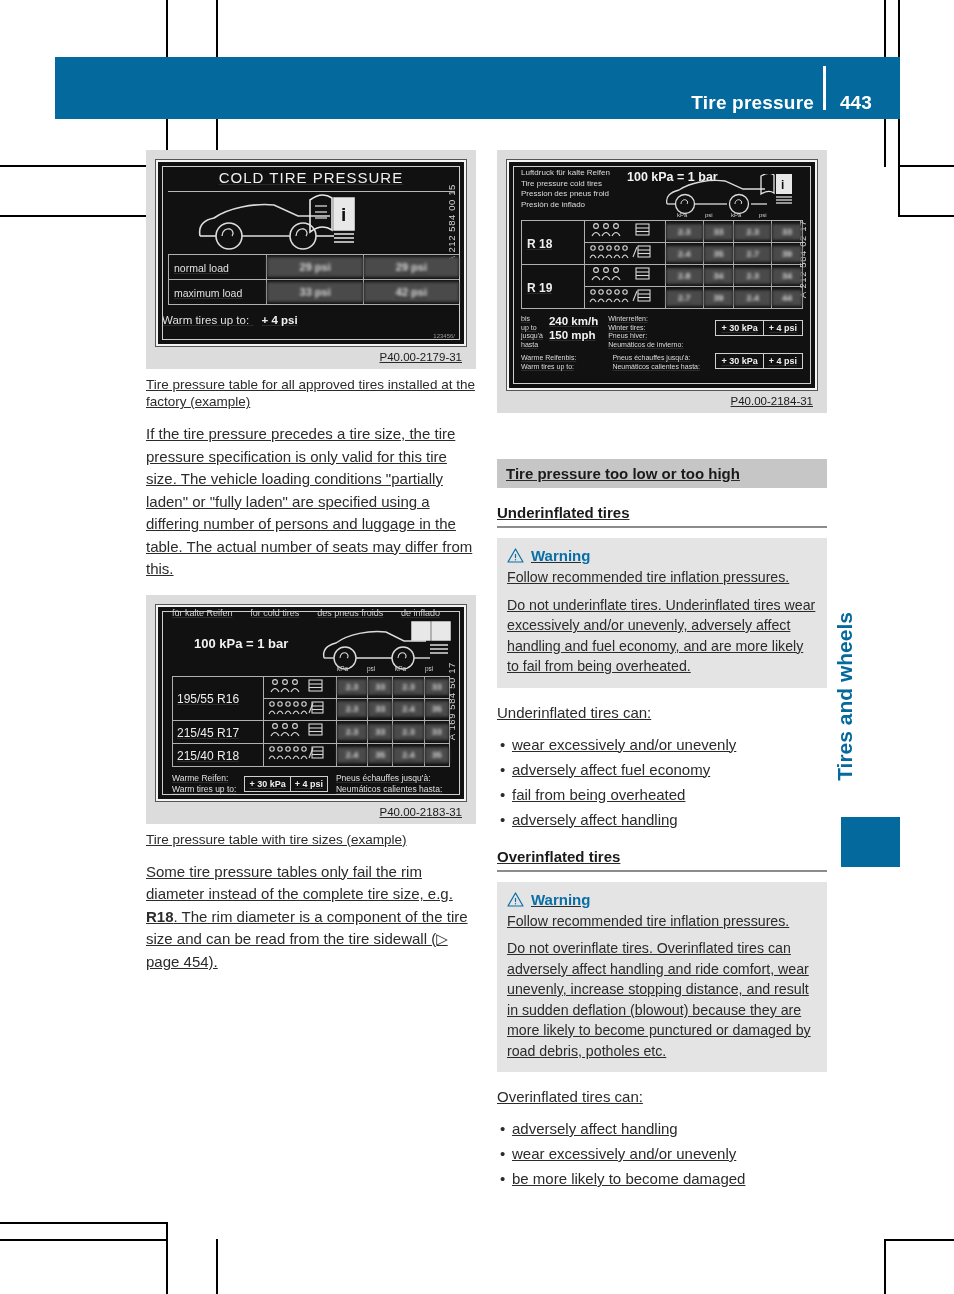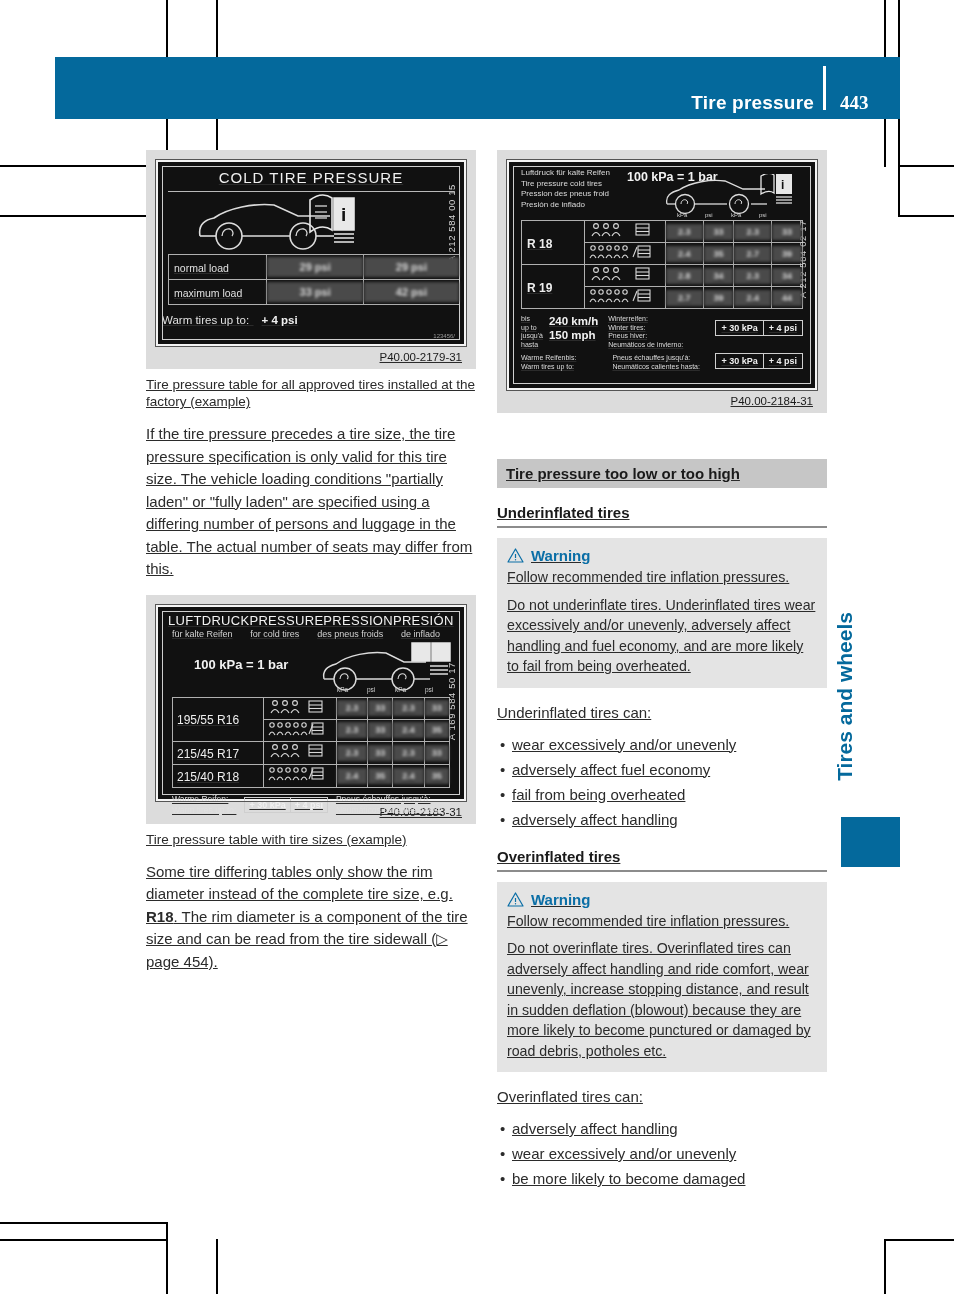--- a/index.html
+++ b/index.html
@@ -21,21 +21,21 @@
   .header-title{
     position:absolute;right:140px;top:92px;
     font-size:19px;font-weight:bold;color:#ffffff;
     letter-spacing:.2px;white-space:nowrap;
   }
   .header-sep{
     position:absolute;left:823px;top:66px;width:3px;height:44px;background:#ffffff;
   }
   .header-page{
     position:absolute;left:840px;top:92px;
-    font-size:19px;font-weight:bold;color:#ffffff;font-family:Liberation Serif, serif;
+    font-size:19px;font-weight:bold;color:#ffffff;
   }
   
   .side-tab{
     position:absolute;left:841px;top:817px;width:59px;height:50px;background:#04699c;
   }
   .side-label{
     position:absolute;left:833px;top:612px;
     font-size:21px;font-weight:bold;color:#04699c;
     white-space:nowrap;
     transform-origin:left top;
@@ -226,26 +226,20 @@
   </div>
   <div class="caption">Tire pressure table for all approved tires installed at the factory (example)</div>
 
   <p class="body">If the tire pressure precedes a tire size, the tire pressure specification is only valid for this tire size. The vehicle loading conditions "partially laden" or "fully laden" are specified using a differing number of persons and luggage in the table. The actual number of seats may differ from this.</p>
 
   <div class="figure" style="margin-top:14px;">
     <div class="plate" style="height:196px;padding:0;">
       <div class="inner-border"></div>
       <div class="side-code" style="top:55px;">A 169 584 50 17</div>
 
-      <div style="display:flex;justify-content:space-between;padding:6px 22px 0 10px;">
-        <span style="font-size:13px;letter-spacing:.3px;color:#f2f2f2;">LUFTDRUCK</span>
-        <span style="font-size:13px;letter-spacing:.3px;color:#f2f2f2;">PRESSURE</span>
-        <span style="font-size:13px;letter-spacing:.3px;color:#f2f2f2;">PRESSION</span>
-        <span style="font-size:13px;letter-spacing:.3px;color:#f2f2f2;">PRESIÓN</span>
-      </div>
       <div style="display:flex;justify-content:space-between;padding:1px 24px 0 14px;">
         <span style="font-size:9px;color:#d2d2d2;">für kalte Reifen</span>
         <span style="font-size:9px;color:#d2d2d2;">for cold tires</span>
         <span style="font-size:9px;color:#d2d2d2;">des pneus froids</span>
         <span style="font-size:9px;color:#d2d2d2;">de inflado</span>
       </div>
 
       <div style="position:relative;height:58px;">
         <div style="position:absolute;left:36px;top:18px;font-size:13px;font-weight:bold;color:#f2f2f2;">100 kPa = 1 bar</div>
         <svg style="position:absolute;left:160px;top:0;" width="140" height="58" viewBox="0 0 140 58">
@@ -431,21 +425,21 @@
         <div style="line-height:11px;">
           <div style="font-size:8.5px;color:#e0e0e0;">Pneus échauffes jusqu'à:</div>
           <div style="font-size:8.5px;color:#e0e0e0;">Neumáticos calientes hasta:</div>
         </div>
       </div>
     </div>
     <div class="fig-caption-code">P40.00-2183-31</div>
   </div>
   <div class="caption">Tire pressure table with tire sizes (example)</div>
 
-  <p class="body"><span>Some tire differing tables only show the rim diameter instead of the complete tire size, e.g. </span><b class="bold">R18</b><span>. The rim diameter is a component of the tire size and can be read from the tire sidewall (▷ page 454).</span></p>
+  <p class="body"><span>Some tire pressure tables only fail the rim diameter instead of the complete tire size, e.g. </span><b class="bold">R18</b><span>. The rim diameter is a component of the tire size and can be read from the tire sidewall (▷ page 454).</span></p>
 </div>
 
 <div class="col col-right">
 
   <div class="figure">
     <div class="plate" style="height:230px;padding:0;">
       <div class="inner-border"></div>
       <div class="side-code" style="top:58px;">A 212 584 02 17</div>
 
       <div style="position:relative;height:58px;">

